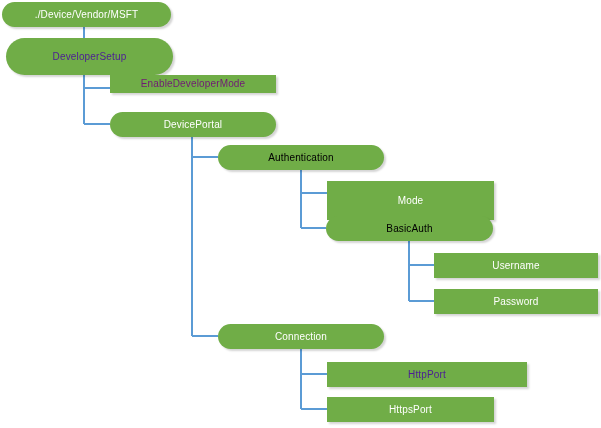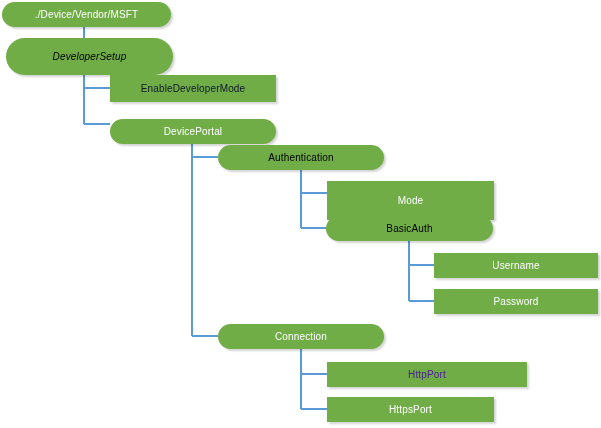--- a/index.html
+++ b/index.html
@@ -74,27 +74,27 @@
       <line x1="409" y1="301" x2="434" y2="301" stroke="#5B9BD5" stroke-width="1.6" shape-rendering="crispEdges"></line>
       <line x1="301" y1="349" x2="301" y2="409" stroke="#5B9BD5" stroke-width="1.6" shape-rendering="crispEdges"></line>
       <line x1="301" y1="374" x2="327" y2="374" stroke="#5B9BD5" stroke-width="1.6" shape-rendering="crispEdges"></line>
       <line x1="301" y1="409" x2="327" y2="409" stroke="#5B9BD5" stroke-width="1.6" shape-rendering="crispEdges"></line>
     </svg>
 
   <div id="node-layer">
       <div class="node rounded" style="left: 2px; top: 2px; width: 169px; height: 25px; background: rgb(112, 173, 71); color: rgb(255, 255, 255); box-shadow: rgba(0, 0, 0, 0.17) 2px 2px 2px;">
         <span class="node-label">./Device/Vendor/MSFT</span>
       </div>
-      <div class="node rounded" style="left: 6px; top: 38px; width: 167px; height: 37px; background: rgb(112, 173, 71); color: #000000; box-shadow: rgba(0, 0, 0, 0.17) 2px 2px 2px; font-style: italic;">
+      <div class="node rounded" style="left: 6px; top: 38px; width: 167px; height: 37px; background: rgb(112, 173, 71); color: #4c1d95; box-shadow: rgba(0, 0, 0, 0.17) 2px 2px 2px;">
         <span class="node-label">DeveloperSetup</span>
       </div>
-      <div class="node rect" style="left: 110px; top: 75px; width: 166px; height: 27px; background: rgb(112, 173, 71); color: #0f172a; box-shadow: rgba(0, 0, 0, 0.17) 2px 2px 2px;">
+      <div class="node rect" style="left: 110px; top: 75px; width: 166px; height: 18px; background: rgb(112, 173, 71); color: #701a75; box-shadow: rgba(0, 0, 0, 0.17) 2px 2px 2px;">
         <span class="node-label">EnableDeveloperMode</span>
       </div>
-      <div class="node rounded" style="left: 110px; top: 112px; width: 166px; height: 25px; background: rgb(112, 173, 71); color: rgb(255, 255, 255); box-shadow: rgba(0, 0, 0, 0.17) 2px 2px 2px; margin-top: 7px;">
+      <div class="node rounded" style="left: 110px; top: 112px; width: 166px; height: 25px; background: rgb(112, 173, 71); color: rgb(255, 255, 255); box-shadow: rgba(0, 0, 0, 0.17) 2px 2px 2px;">
         <span class="node-label">DevicePortal</span>
       </div>
       <div class="node rounded" style="left: 218px; top: 145px; width: 166px; height: 25px; background: rgb(112, 173, 71); color: #000000; box-shadow: rgba(0, 0, 0, 0.17) 2px 2px 2px;">
         <span class="node-label">Authentication</span>
       </div>
       <div class="node rect" style="left: 327px; top: 181px; width: 167px; height: 39px; background: rgb(112, 173, 71); color: rgb(255, 255, 255); box-shadow: rgba(0, 0, 0, 0.17) 2px 2px 2px;">
         <span class="node-label">Mode</span>
       </div>
       <div class="node rounded" style="left: 326px; top: 216px; width: 167px; height: 25px; background: rgb(112, 173, 71); color: #000000; box-shadow: rgba(0, 0, 0, 0.17) 2px 2px 2px;">
         <span class="node-label">BasicAuth</span>

